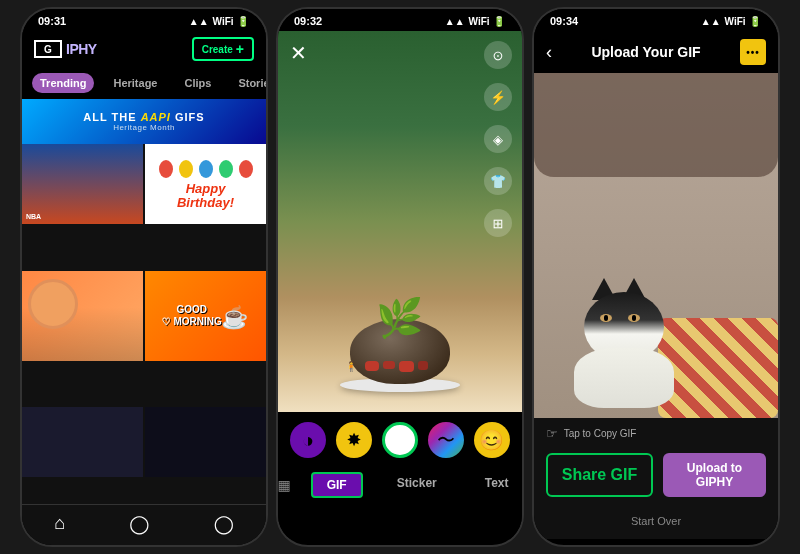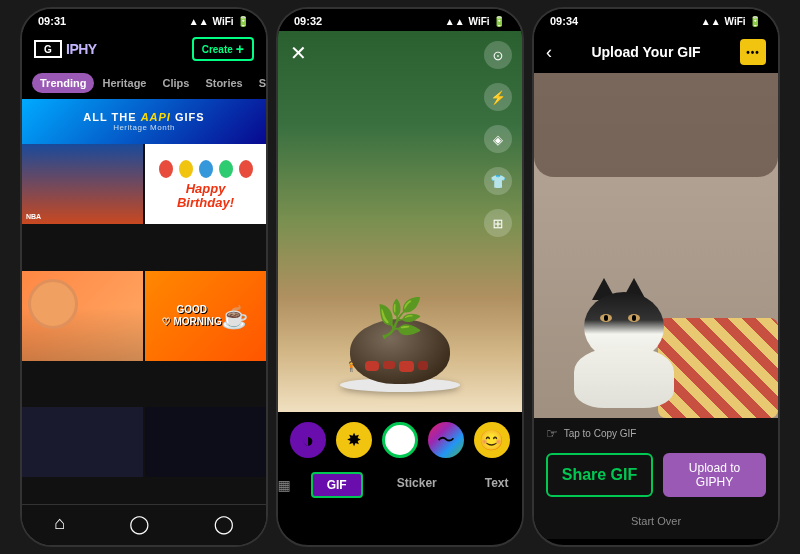--- a/index.html
+++ b/index.html
@@ -86,21 +86,21 @@
       padding: 2px 8px;
       display: flex;
       align-items: center;
       gap: 3px;
       cursor: pointer;
     }
     .create-plus { font-size: 14px; color: #00ff84; }
 
     .nav-tabs {
       display: flex;
-      gap: 0;
+      gap: 11px;
       padding: 6px 10px;
       background: #000;
       overflow: hidden;
     }
     .nav-tab {
       color: #aaa;
       font-size: 11px;
       font-weight: 600;
       padding: 4px 8px;
       border-radius: 14px;
@@ -310,21 +310,21 @@
       cursor: pointer;
       text-align: center;
     }
     .upload-giphy-btn {
       flex: 1;
       background: #9b59b6;
       border: none;
       border-radius: 6px;
       color: #fff;
       font-size: 12px;
-      font-weight: 400;
+      font-weight: 700;
       padding: 8px;
       cursor: pointer;
       text-align: center;
     }
     .start-over {
       text-align: center;
       padding: 6px;
     }
     .start-over-text { color: #888; font-size: 11px; cursor: pointer; }
 

